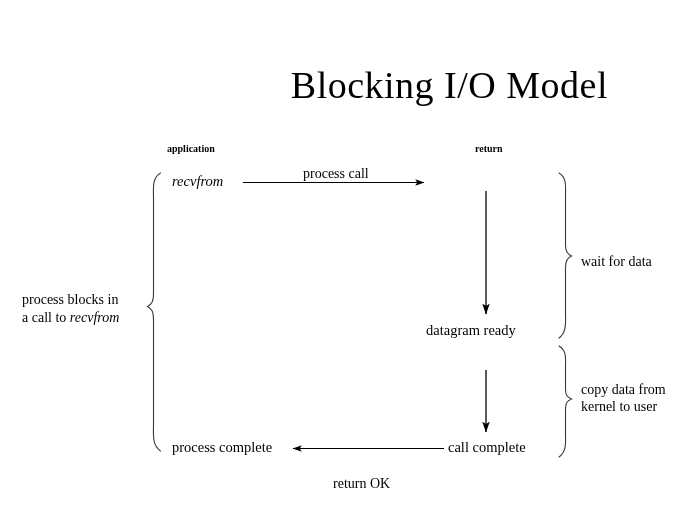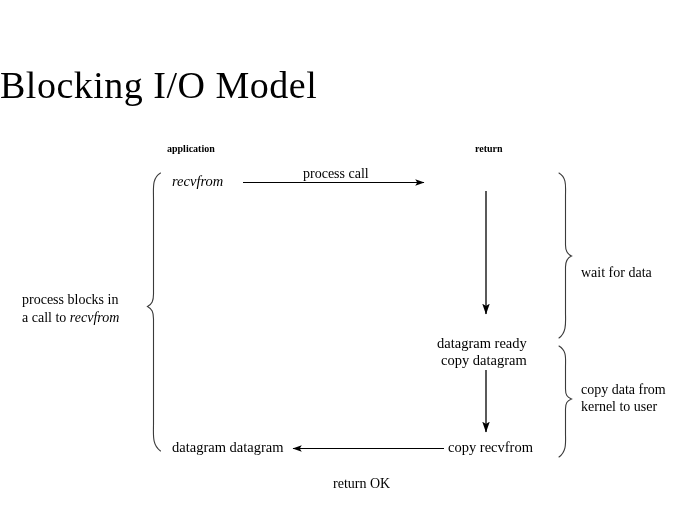--- a/index.html
+++ b/index.html
@@ -15,21 +15,21 @@
     overflow: hidden;
     font-family: "Liberation Serif", "DejaVu Serif", serif;
     color: #000000;
   }
   .abs { position: absolute; }
 
   #title {
     left: 0;
     top: 62px;
     width: 608px;
-    text-align: left;
+    text-align: right;
     font-size: 38px;
     font-weight: 400;
     letter-spacing: 0.5px;
     line-height: 46px;
     white-space: nowrap;
   }
 
   .col-header {
     font-size: 10px;
     font-weight: bold;
@@ -41,39 +41,39 @@
 
   .node {
     font-size: 14.5px;
     line-height: 18px;
     white-space: nowrap;
   }
   .node.italic { font-style: italic; }
 
   #node-recvfrom        { left: 172px; top: 172px; }
   #node-no-datagram     { left: 430px; top: 172px; }
-  #node-datagram-ready  { left: 437px; top: 321px; margin-top: 13px; }
+  #node-datagram-ready  { left: 426px; top: 321px; }
   #node-copy-datagram   { left: 441px; top: 351px; }
   #node-copy-complete   { left: 448px; top: 438px; }
   #node-process-datagram{ left: 172px; top: 438px; }
 
   .arrow-label {
     font-size: 14px;
     line-height: 17px;
     white-space: nowrap;
   }
   #lbl-system-call { left: 303px; top: 165px; }
   #lbl-return-ok   { left: 333px; top: 431px; margin-top: 44px; }
 
   .side-label {
     font-size: 14px;
     line-height: 17px;
     white-space: nowrap;
   }
-  #lbl-wait-for-data { left: 581px; top: 264px; }
+  #lbl-wait-for-data { left: 581px; top: 253px; }
   #lbl-copy-data     { left: 581px; top: 381px; }
 
   #lbl-process-blocks {
     left: 22px;
     top: 291px;
     font-size: 14px;
     line-height: 18px;
     white-space: nowrap;
   }
   #lbl-process-blocks i { font-style: italic; }
@@ -106,25 +106,24 @@
 
   <div class="abs col-header" id="hdr-application">application</div>
 
   <div class="abs col-header" id="hdr-kernel">return</div>
 
   <div class="abs node italic" id="node-recvfrom">recvfrom</div>
 
 
   <div class="abs node" id="node-datagram-ready">datagram ready</div>
 
-  <div class="abs node" id="node-copy-datagram">copy datagram</div>
 
-  <div class="abs node" id="node-copy-complete">copy recvfrom</div>
+  <div class="abs node" id="node-copy-complete">call complete</div>
 
-  <div class="abs node" id="node-process-datagram">datagram datagram</div>
+  <div class="abs node" id="node-process-datagram">process complete</div>
 
   <div class="abs arrow-label" id="lbl-system-call">process  call</div>
 
   <div class="abs arrow-label" id="lbl-return-ok">return OK</div>
 
   <div class="abs side-label" id="lbl-wait-for-data">wait for data</div>
 
   <div class="abs" id="lbl-process-blocks">
     <div>process blocks in</div>
     <div><span>a call to </span><i>recvfrom</i></div>

